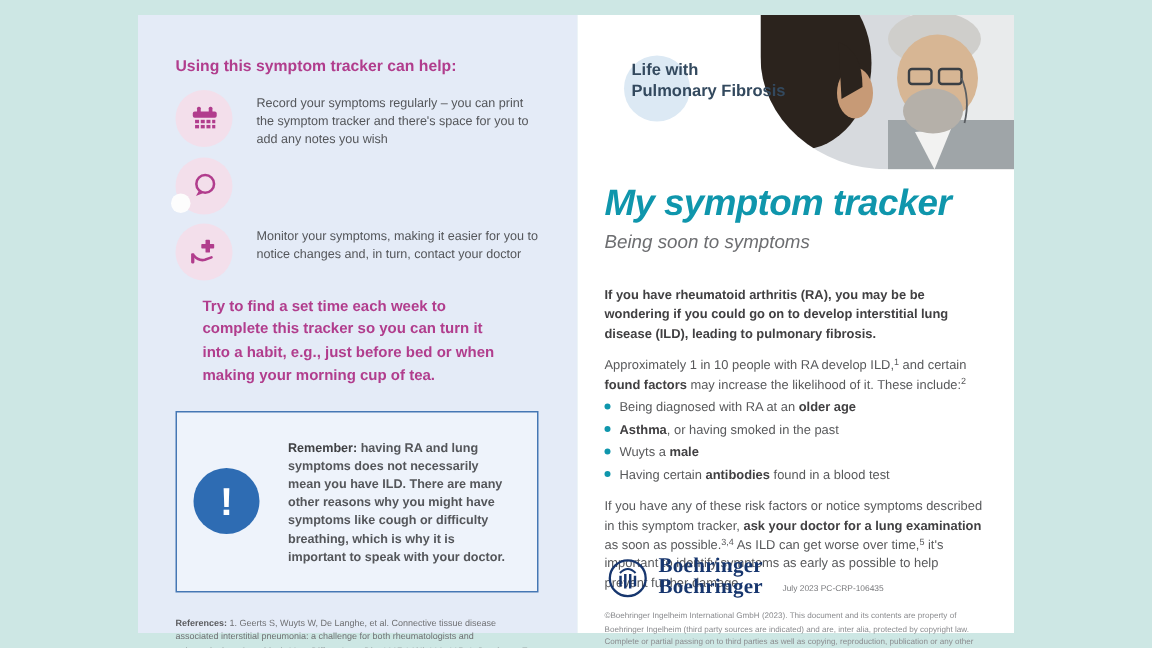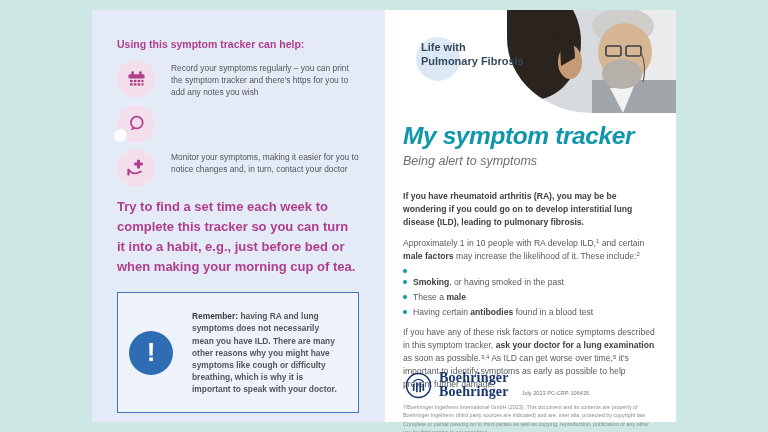--- a/index.html
+++ b/index.html
@@ -14,21 +14,21 @@
   .page.left{left:92px;width:293px;background:#e4ebf7;padding:28px 26px 0 25px;}
   .page.right{left:385px;width:291px;background:#ffffff;}
 
   
   .lp-heading{margin:0 0 10px;font-size:10.5px;font-weight:bold;color:#b13d8d;}
   .lp-item{display:flex;gap:16px;margin-bottom:6px;align-items:flex-start;}
   .icon-circle{position:relative;width:38px;height:38px;min-width:38px;border-radius:50%;
     background:#f3dfeb;display:flex;align-items:center;justify-content:center;}
   .notch{position:absolute;left:-3px;bottom:1px;width:13px;height:13px;border-radius:50%;background:#fdfdfd;}
   .lp-item p{margin:2px 0 0;font-size:8.4px;line-height:1.45;color:#54565a;}
-  .lp-tip{margin:10px 0 0;font-size:13px;line-height:1.55;font-weight:bold;color:#b13d8d;}
+  .lp-tip{margin:10px 18px 0;font-size:10px;line-height:1.55;font-weight:bold;color:#b13d8d;}
   .remember-box{margin-top:15px;border:1px solid #4577b4;background:#eef3fb;
     display:flex;gap:13px;align-items:center;padding:11px 12px 11px 11px;}
   .alert-circle{width:44px;height:44px;min-width:44px;border-radius:50%;background:#2e6cb3;
     color:#fff;display:flex;align-items:center;justify-content:center;
     font-size:26px;font-weight:bold;}
   .remember-box p{margin:6px;font-size:8.4px;line-height:1.45;color:#54565a;font-weight:bold;}
   .remember-box strong{color:#3f4043;}
   .lp-refs{margin-top:17px;font-size:6px;line-height:1.6;color:#6f7073;}
   .lp-refs strong{color:#5a5b5e;}
 
@@ -76,21 +76,21 @@
               <rect x="7.2" y="10.4" width="2.8" height="2.4"></rect>
               <rect x="11.2" y="10.4" width="2.8" height="2.4"></rect>
               <rect x="15.2" y="10.4" width="2.2" height="2.4"></rect>
             <rect x="3.2" y="14" width="2.8" height="2.4"></rect>
               <rect x="7.2" y="14" width="2.8" height="2.4"></rect>
               <rect x="11.2" y="14" width="2.8" height="2.4"></rect>
               <rect x="15.2" y="14" width="2.2" height="2.4"></rect>
           </g>
         </svg>
       </span>
-      <p>Record your symptoms regularly – you can print the symptom tracker and there's https for you to add any notes you wish</p>
+      <p>Record your symptoms regularly – you can print the symptom tracker and there's space for you to add any notes you wish</p>
     </div>
 
     <div class="lp-item">
       <span class="icon-circle">
         <span class="notch"></span>
         <svg viewBox="0 0 20 20" width="20" height="20" aria-hidden="true">
           <circle cx="10.8" cy="8.6" r="5.9" fill="none" stroke="#b13d8d" stroke-width="1.7"></circle>
           <path d="M6.6 13.2 L4.6 16.6 L9.2 14.8 Z" fill="#b13d8d"></path>
         </svg>
       </span>
@@ -143,39 +143,40 @@
     <div class="brand">
       <span class="brand-circle"></span>
       <div class="brand-text">
         <div>Life with</div>
         <div>Pulmonary Fibrosis</div>
       </div>
     </div>
 
     <div class="rp-titleblock">
       <h1 class="rp-title">My symptom tracker</h1>
-      <p class="rp-sub">Being alert to symptoms</p>
+      <p class="rp-sub">Being soon to symptoms</p>
     </div>
 
     <div class="rp-content">
       <p class="rp-intro">If you have rheumatoid arthritis (RA), you may be be wondering if you could go on to develop interstitial lung disease (ILD), leading to pulmonary fibrosis.</p>
 
-      <p class="rp-p"><span>Approximately 1 in 10 people with RA develop ILD,</span><sup>1</sup><span> and certain </span><strong>male factors</strong><span> may increase the likelihood of it. These include:</span><sup>2</sup></p>
+      <p class="rp-p"><span>Approximately 1 in 10 people with RA develop ILD,</span><sup>1</sup><span> and certain </span><strong>found factors</strong><span> may increase the likelihood of it. These include:</span><sup>2</sup></p>
 
       <div class="rp-bullets">
         <div class="bullet">
           <span class="dot"></span>
-        </div>
-        <div class="bullet">
-          <span class="dot"></span>
-          <p><span></span><strong>Smoking</strong><span>, or having smoked in the past</span></p>
-        </div>
-        <div class="bullet">
-          <span class="dot"></span>
-          <p><span>These a </span><strong>male</strong><span></span></p>
+          <p><span>Being diagnosed with RA at an </span><strong>older age</strong><span></span></p>
+        </div>
+        <div class="bullet">
+          <span class="dot"></span>
+          <p><span></span><strong>Asthma</strong><span>, or having smoked in the past</span></p>
+        </div>
+        <div class="bullet">
+          <span class="dot"></span>
+          <p><span>Wuyts a </span><strong>male</strong><span></span></p>
         </div>
         <div class="bullet">
           <span class="dot"></span>
           <p><span>Having certain </span><strong>antibodies</strong><span> found in a blood test</span></p>
         </div>
       </div>
 
       <p class="rp-p"><span>If you have any of these risk factors or notice symptoms described in this symptom tracker, </span><strong>ask your doctor for a lung examination</strong><span> as soon as possible.</span><sup>3,4</sup><span> As ILD can get worse over time,</span><sup>5</sup><span> it's important to identify symptoms as early as possible to help prevent further damage.</span></p>
 
       <p class="rp-legal">©Boehringer Ingelheim International GmbH (2023). This document and its contents are property of Boehringer Ingelheim (third party sources are indicated) and are, inter alia, protected by copyright law. Complete or partial passing on to third parties as well as copying, reproduction, publication or any other use by third parties is not permitted.</p>

